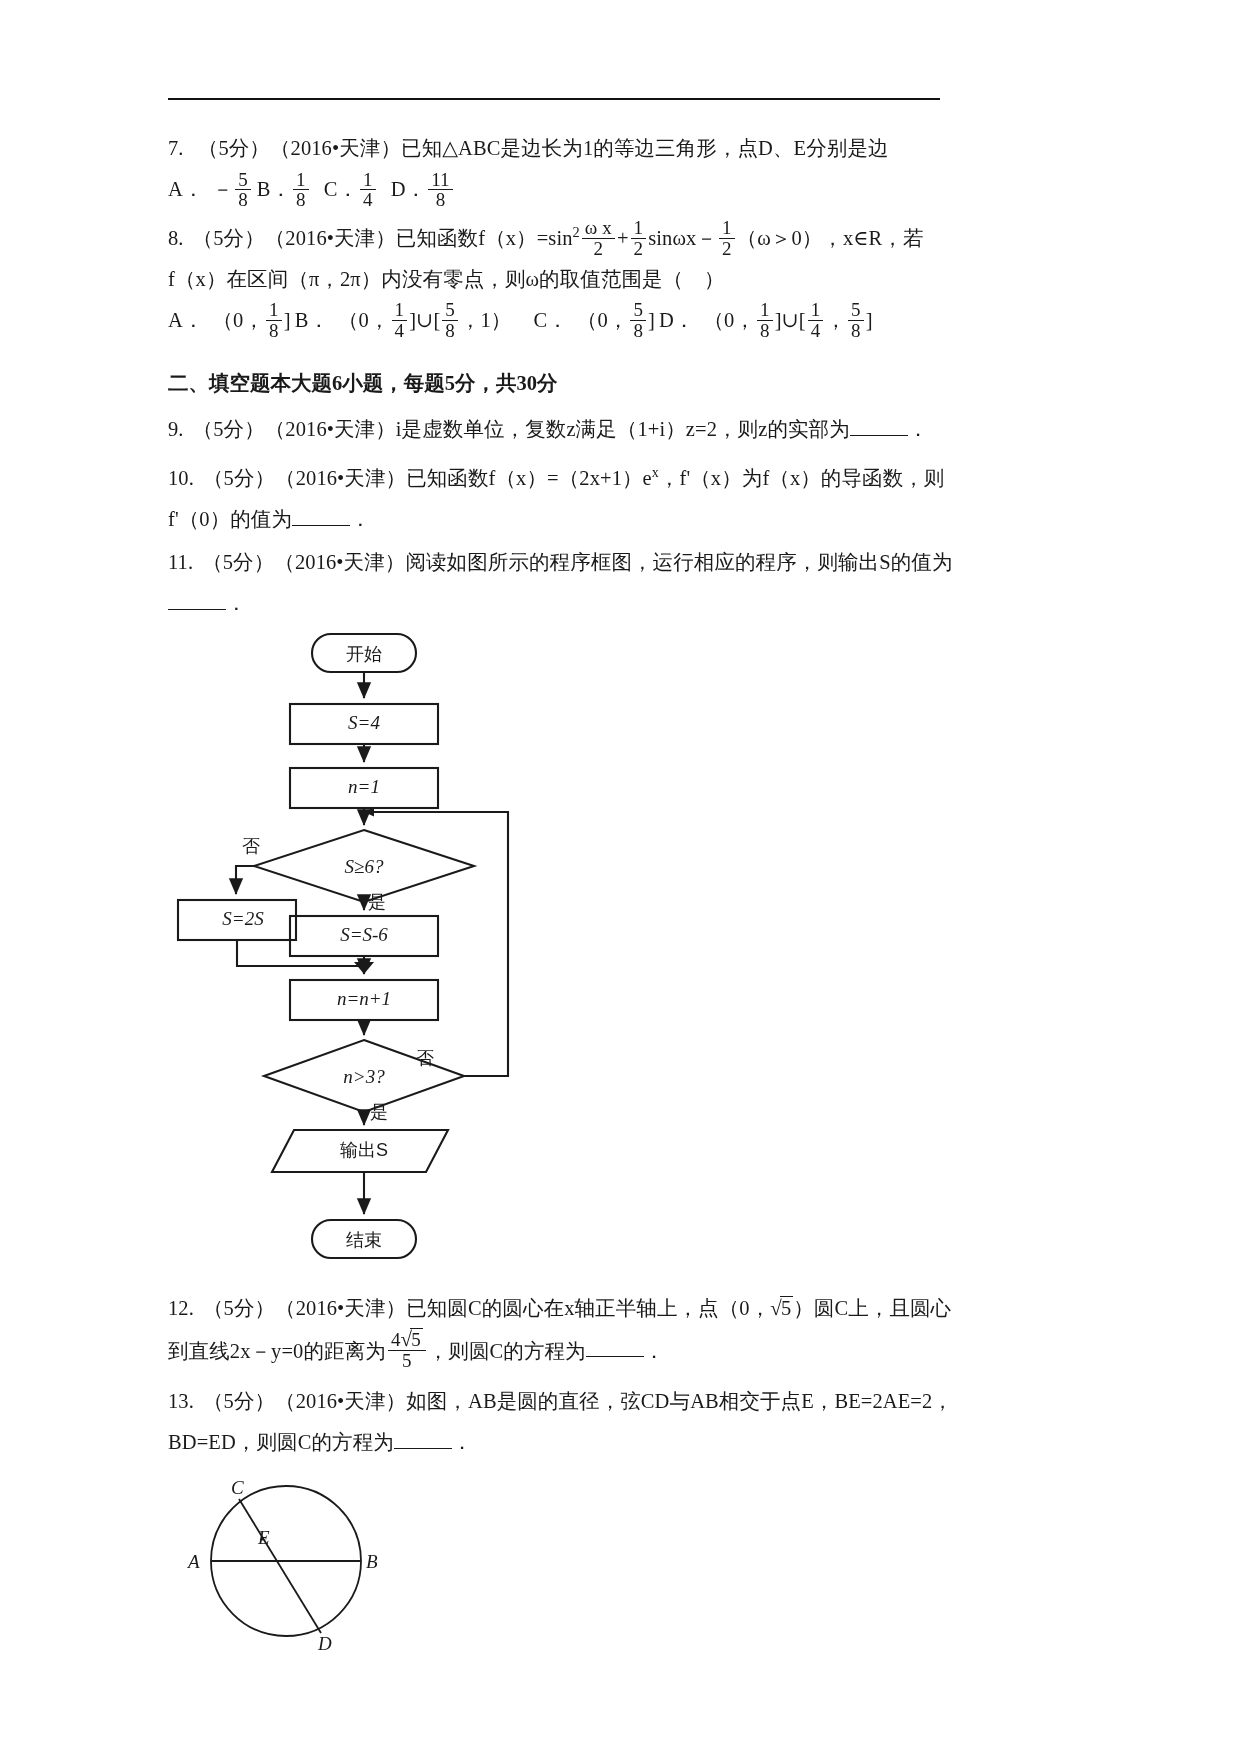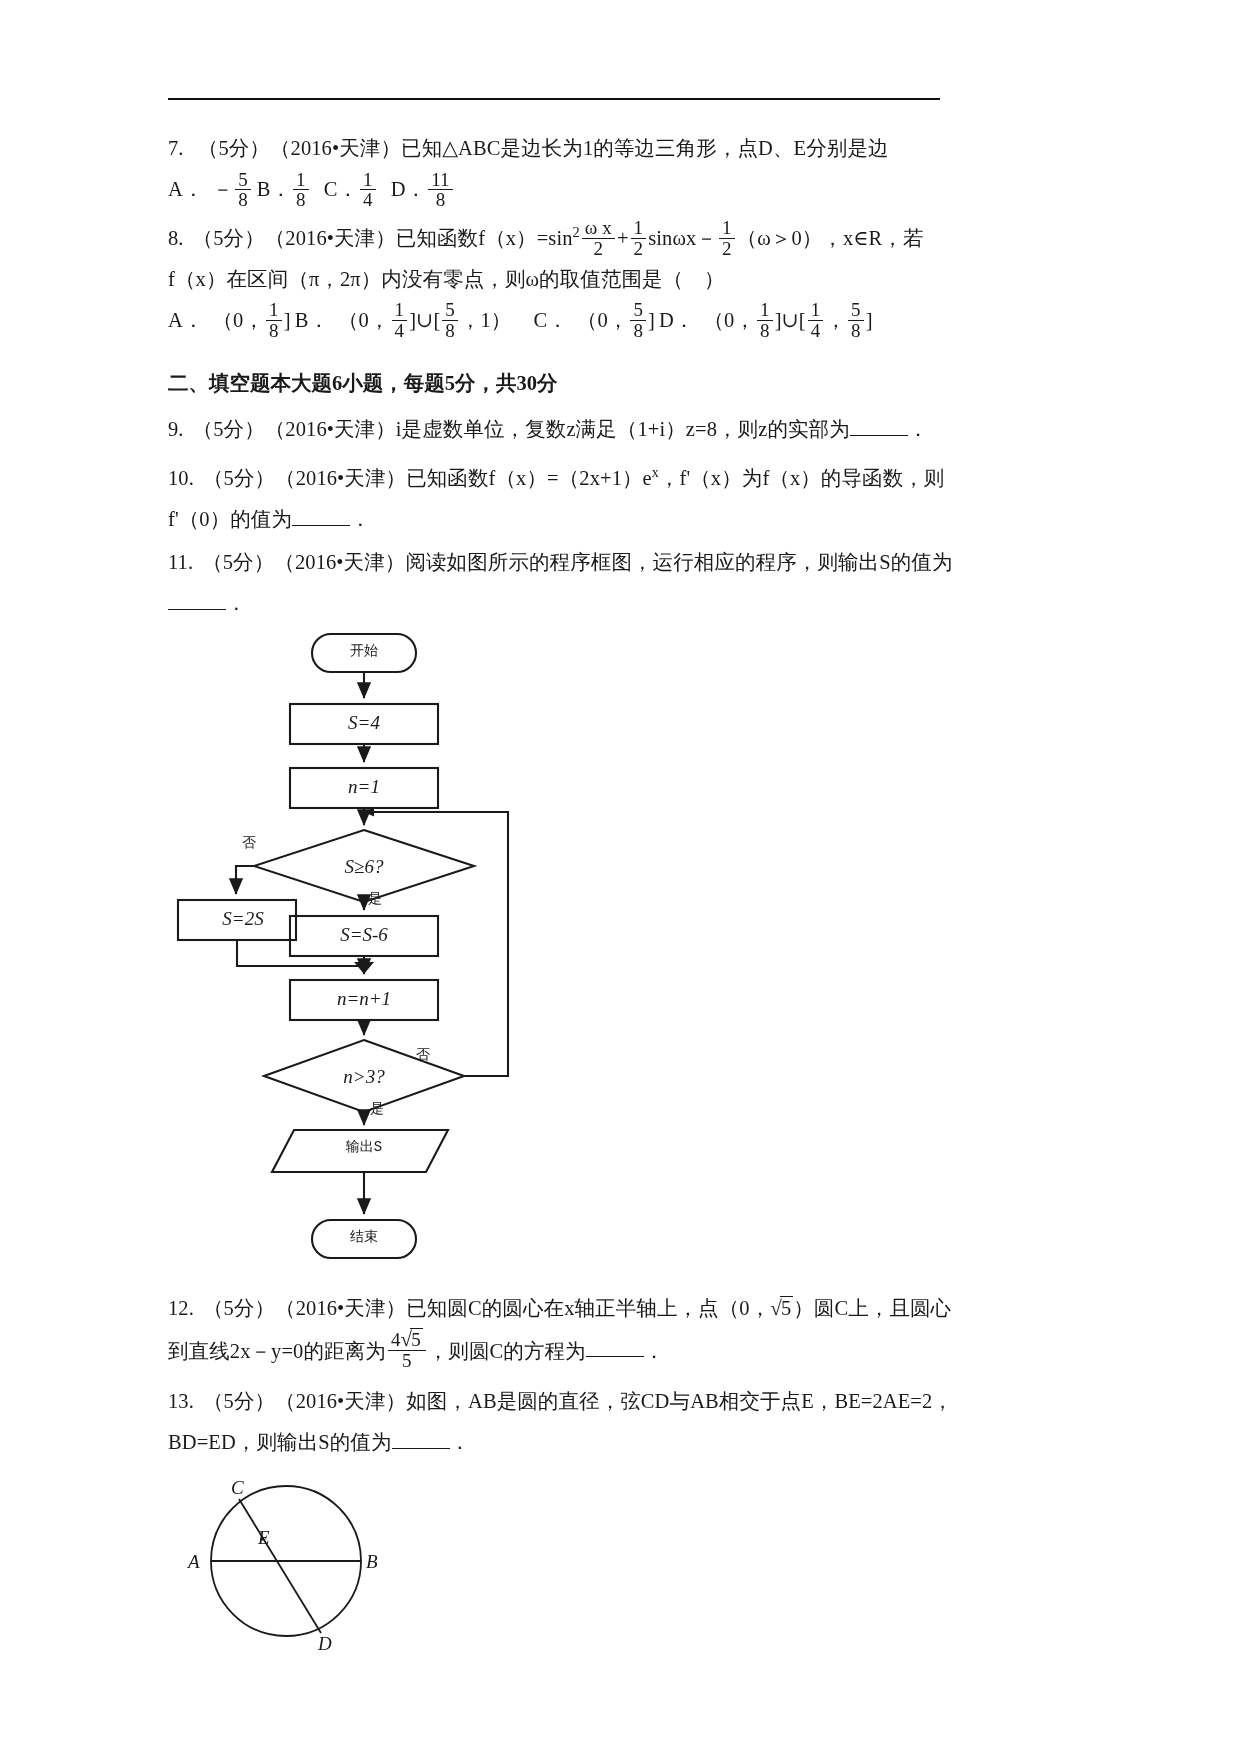--- a/index.html
+++ b/index.html
@@ -83,21 +83,21 @@
   .flow svg{ position:absolute; left:0; top:0; }
   .fl-label{
     position:absolute;
     font-family:"Liberation Serif","DejaVu Serif",serif;
     font-size:19px;
     color:#1a1a1a;
     white-space:nowrap;
     text-align:center;
   }
   .fl-italic{ font-style:italic; }
-  .fl-cn{ font-family:Liberation Mono, monospace; font-size:14px; font-style:normal;}
+  .fl-cn{ font-family:Liberation Sans, sans-serif; font-size:18px; font-style:normal;}
 
   
   .circfig{ position:relative; width:300px; height:190px; margin-top:6px; margin-left:8px;}
   .circfig svg{ position:absolute; left:0; top:0; }
   .cf-label{
     position:absolute; font-style:italic; font-size:19px;
     font-family:"Liberation Serif","DejaVu Serif",serif; color:#1a1a1a;
   }
 </style>
 </head>
@@ -128,21 +128,21 @@
       </span>
       <span class="ln">
         <span class="opt"><span>A．</span><span class="gapS"></span><span>（0，</span><span class="frac"><span class="num">1</span><span class="den">8</span></span><span>]</span></span><span class="opt"><span>B．</span><span class="gapS"></span><span>（0，</span><span class="frac"><span class="num">1</span><span class="den">4</span></span><span>]∪[</span><span class="frac"><span class="num">5</span><span class="den">8</span></span><span>，1）</span></span><span class="gapL"></span><span class="opt"><span>C．</span><span class="gapS"></span><span>（0，</span><span class="frac"><span class="num">5</span><span class="den">8</span></span><span>]</span></span><span class="opt"><span>D．</span><span class="gapS"></span><span>（0，</span><span class="frac"><span class="num">1</span><span class="den">8</span></span><span>]∪[</span><span class="frac"><span class="num">1</span><span class="den">4</span></span><span>，</span><span class="frac"><span class="num">5</span><span class="den">8</span></span><span>]</span></span>
       </span>
     </div>
 
     <div class="sec-head">二、填空题本大题6小题，每题5分，共30分</div>
 
     <div class="q">
       <span class="ln">
-        <span>9.</span><span class="gapS"></span><span>（5分）</span><span>（2016•天津）</span><span>i是虚数单位，复数z满足（1+i）z=8，则z的实部为</span><span class="blank"></span><span>．</span>
+        <span>9.</span><span class="gapS"></span><span>（5分）</span><span>（2016•天津）</span><span>i是虚数单位，复数z满足（1+i）z=2，则z的实部为</span><span class="blank"></span><span>．</span>
       </span>
     </div>
 
     <div class="q">
       <span class="ln">
         <span>10.</span><span class="gapS"></span><span>（5分）</span><span>（2016•天津）</span><span>已知函数f（x）=（2x+1）e</span><sup class="exp">x</sup><span>，f'（x）为f（x）的导函数，则</span>
       </span>
       <span class="ln">
         <span>f'（0）的值为</span><span class="blank"></span><span>．</span>
       </span>
@@ -247,21 +247,21 @@
       <span class="ln">
         <span>到直线2x－y=0的距离为</span><span class="frac"><span class="num"><span>4</span><span class="sqrt"><span class="rad">√</span><span class="radicand">5</span></span></span><span class="den">5</span></span><span>，则圆C的方程为</span><span class="blank"></span><span>．</span>
       </span>
     </div>
 
     <div class="q" style="margin-top:10px;">
       <span class="ln">
         <span>13.</span><span class="gapS"></span><span>（5分）</span><span>（2016•天津）</span><span>如图，AB是圆的直径，弦CD与AB相交于点E，BE=2AE=2，</span>
       </span>
       <span class="ln">
-        <span>BD=ED，则输出S的值为</span><span class="blank"></span><span>．</span>
+        <span>BD=ED，则圆C的方程为</span><span class="blank"></span><span>．</span>
       </span>
     </div>
 
     <div class="circfig">
       <svg width="300" height="190" viewBox="0 0 300 190">
         <g stroke="#1a1a1a" stroke-width="1.8" fill="none">
           <circle cx="110" cy="92" r="75"></circle>
 
           <line x1="35" y1="92" x2="185" y2="92"></line>
 

